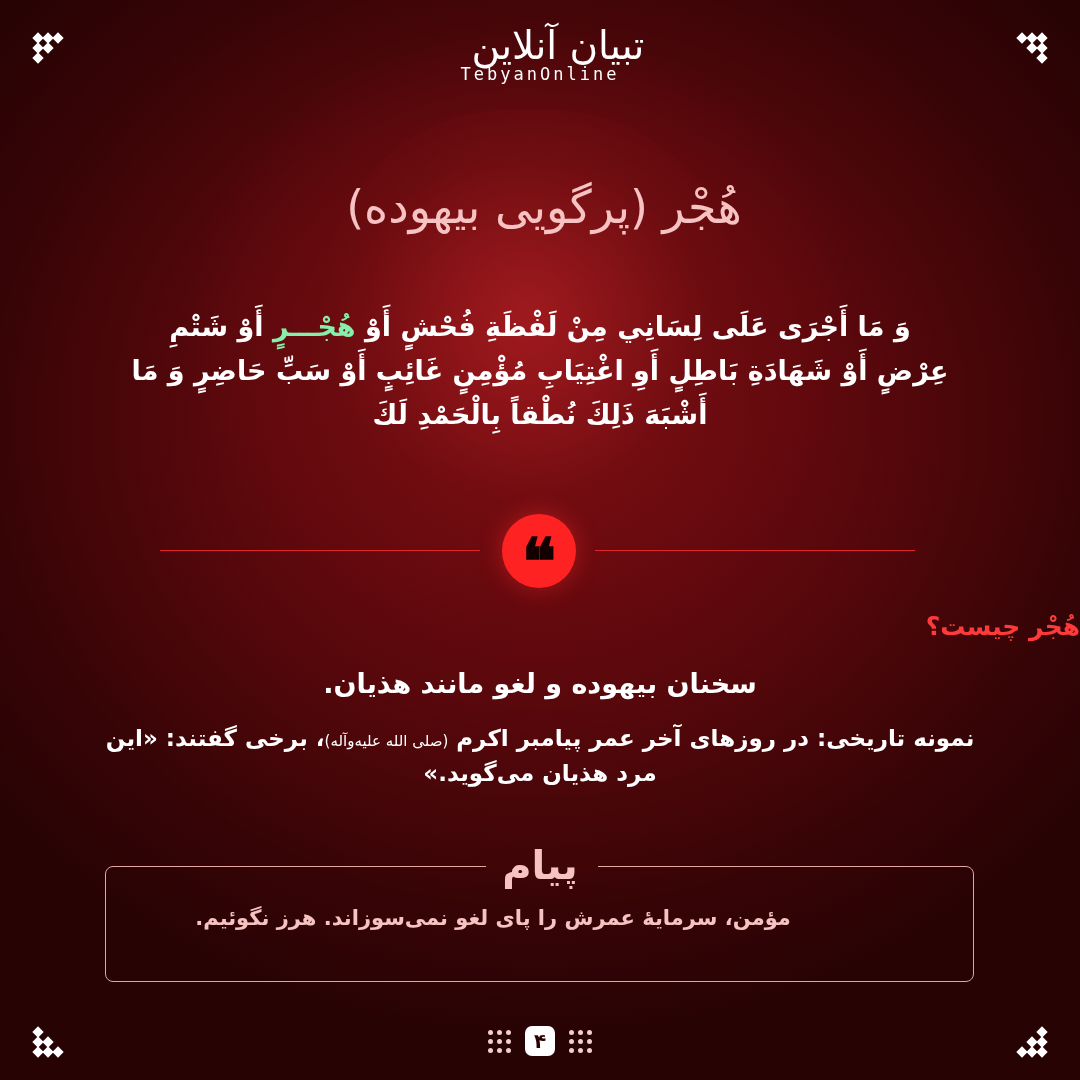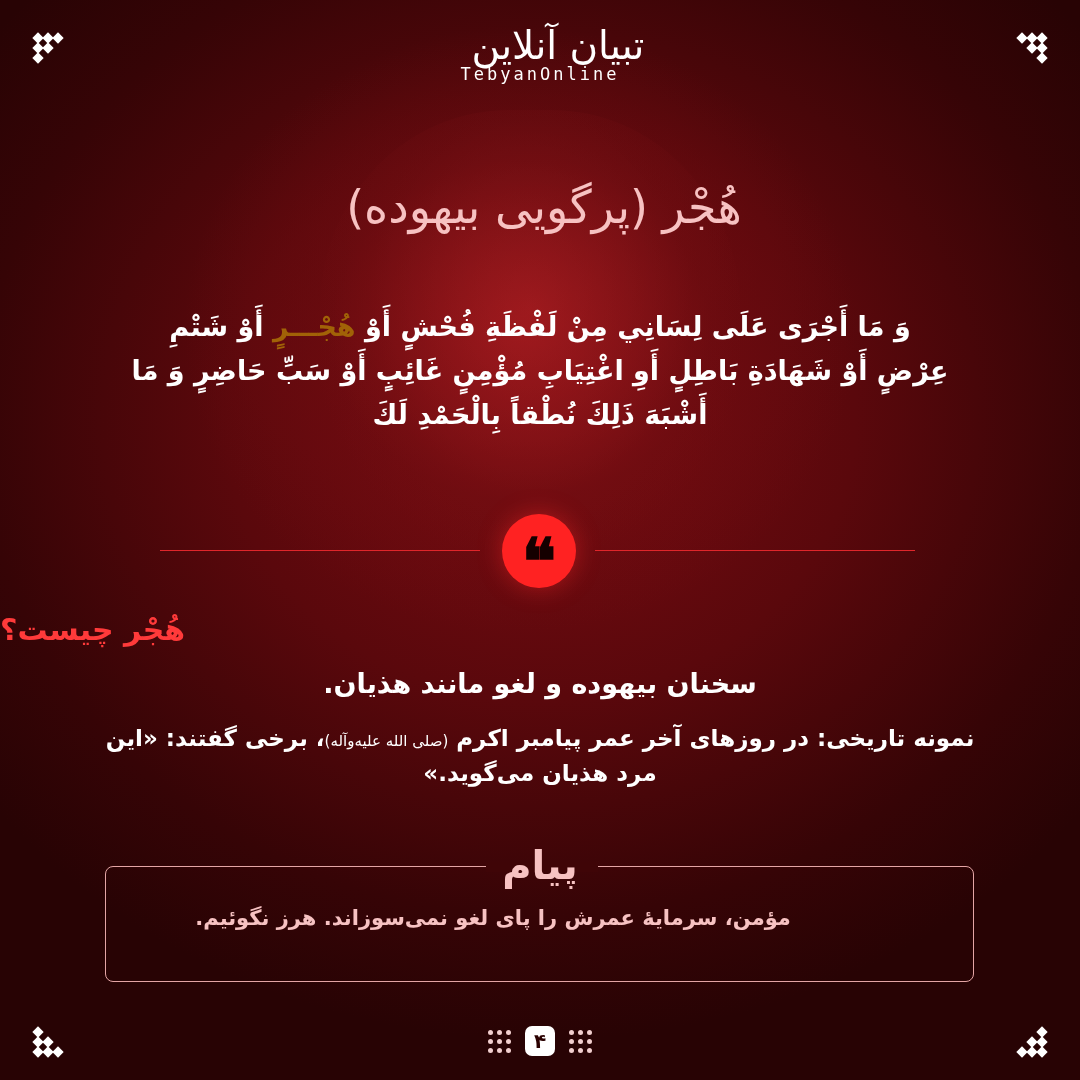--- a/index.html
+++ b/index.html
@@ -33,33 +33,33 @@
 
   .title {
     position:absolute; top:180px; left:8px; right:0; text-align:center;
     font-size:46px; font-weight:normal; color:#f7c2c2; direction:rtl;
   }
   .arabic {
     position:absolute; top:305px; left:130px; right:130px; text-align:center;
     font-size:27px; font-weight:bold; line-height:44px; direction:rtl;
     font-family:"DejaVu Sans", sans-serif;
   }
-  .arabic .hl { color:#a16207; }
+  .arabic .hl { color:#86efac; }
 
   .divider { position:absolute; top:550px; height:1px; background:#e0262b; }
   .divider.left { left:160px; width:320px; }
   .divider.right { right:165px; width:320px; }
   .quote-badge {
     position:absolute; left:502px; top:514px; width:74px; height:74px; border-radius:50%;
     background:#ff2222; display:flex; align-items:center; justify-content:center;
     box-shadow:0 0 24px rgba(255,40,40,0.45);
   }
   .quote-badge span { font-family:"DejaVu Serif", serif; font-size:64px; font-weight:bold; color:#150000; line-height:64px; margin-top:22px; }
 
-  .q-title { position:absolute; top:612px; left:0; right:0; text-align:left; font-size:30px; font-weight:bold; color:#ff3a3a; direction:rtl; }
+  .q-title { position:absolute; top:612px; left:0; right:0; text-align:right; font-size:25px; font-weight:bold; color:#ff3a3a; direction:rtl; }
   .q-answer { position:absolute; top:668px; left:0; right:0; text-align:center; font-size:27px; font-weight:bold; direction:rtl; }
   .history { position:absolute; top:722px; left:100px; right:100px; text-align:center; font-size:23px; font-weight:bold; line-height:32px; direction:rtl; }
   .history .small { font-size:15px; font-weight:normal; }
 
   .msg-box {
     position:absolute; left:105px; top:866px; width:867px; height:114px;
     border:1px solid #e4a5a5; border-radius:8px;
   }
   .msg-label-wrap { position:absolute; top:842px; left:0; right:0; text-align:center; }
   .msg-label { display:inline-block; padding:0 22px; font-size:40px; font-weight:bold; color:#f7c2c2; background:transparent; position:relative; }

